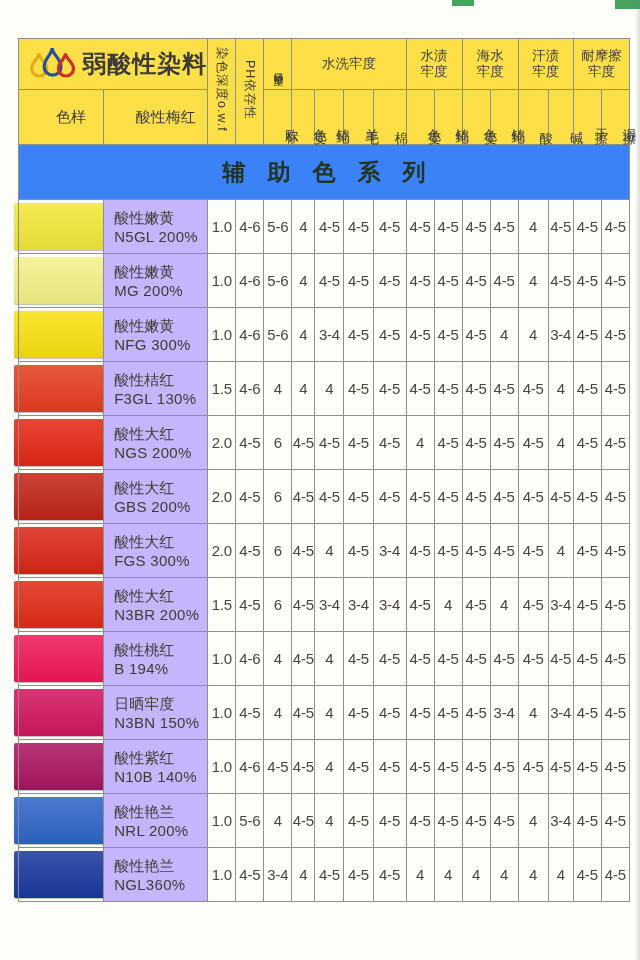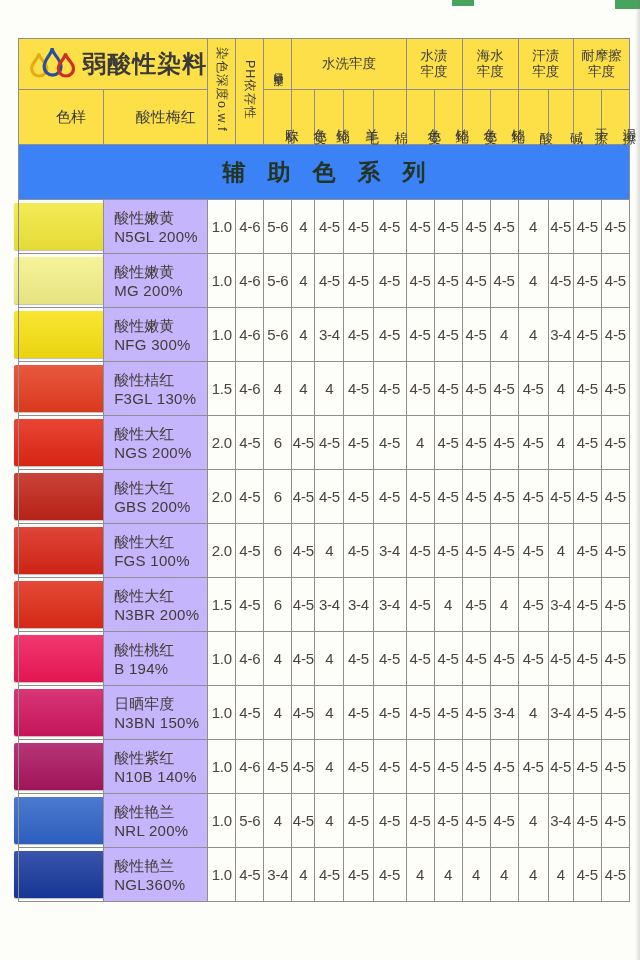--- a/index.html
+++ b/index.html
@@ -285,21 +285,21 @@
         <td class="val-cell">4-5</td>
         <td class="val-cell">4-5</td>
         <td class="val-cell">4-5</td>
       </tr>
       <tr>
         <td class="swatch-cell">
           <div class="swatch" style="background-color: rgb(218, 38, 23);"></div>
         </td>
         <td class="name-cell">
           <div class="name-cn">酸性大红</div>
-          <div class="name-code">FGS 100%</div>
+          <div class="name-code">FGS 300%</div>
         </td>
         <td class="val-cell">2.0</td>
         <td class="val-cell">4-5</td>
         <td class="val-cell">6</td>
         <td class="val-cell">4-5</td>
         <td class="val-cell">4</td>
         <td class="val-cell">4-5</td>
         <td class="val-cell">3-4</td>
         <td class="val-cell">4-5</td>
         <td class="val-cell">4-5</td>

